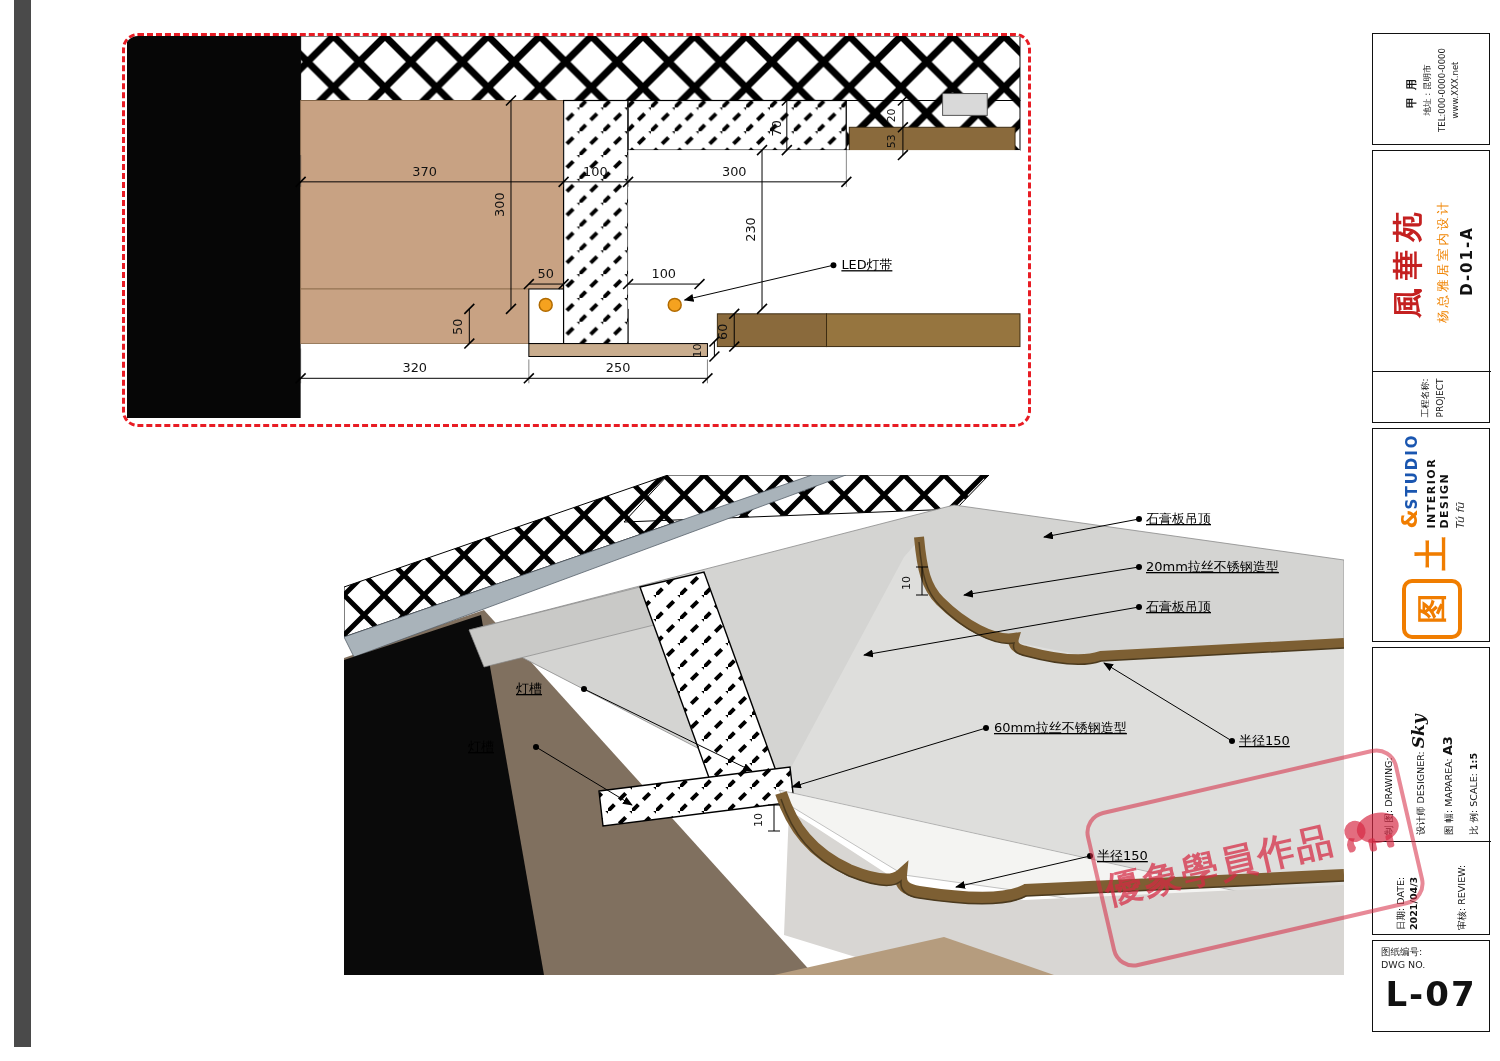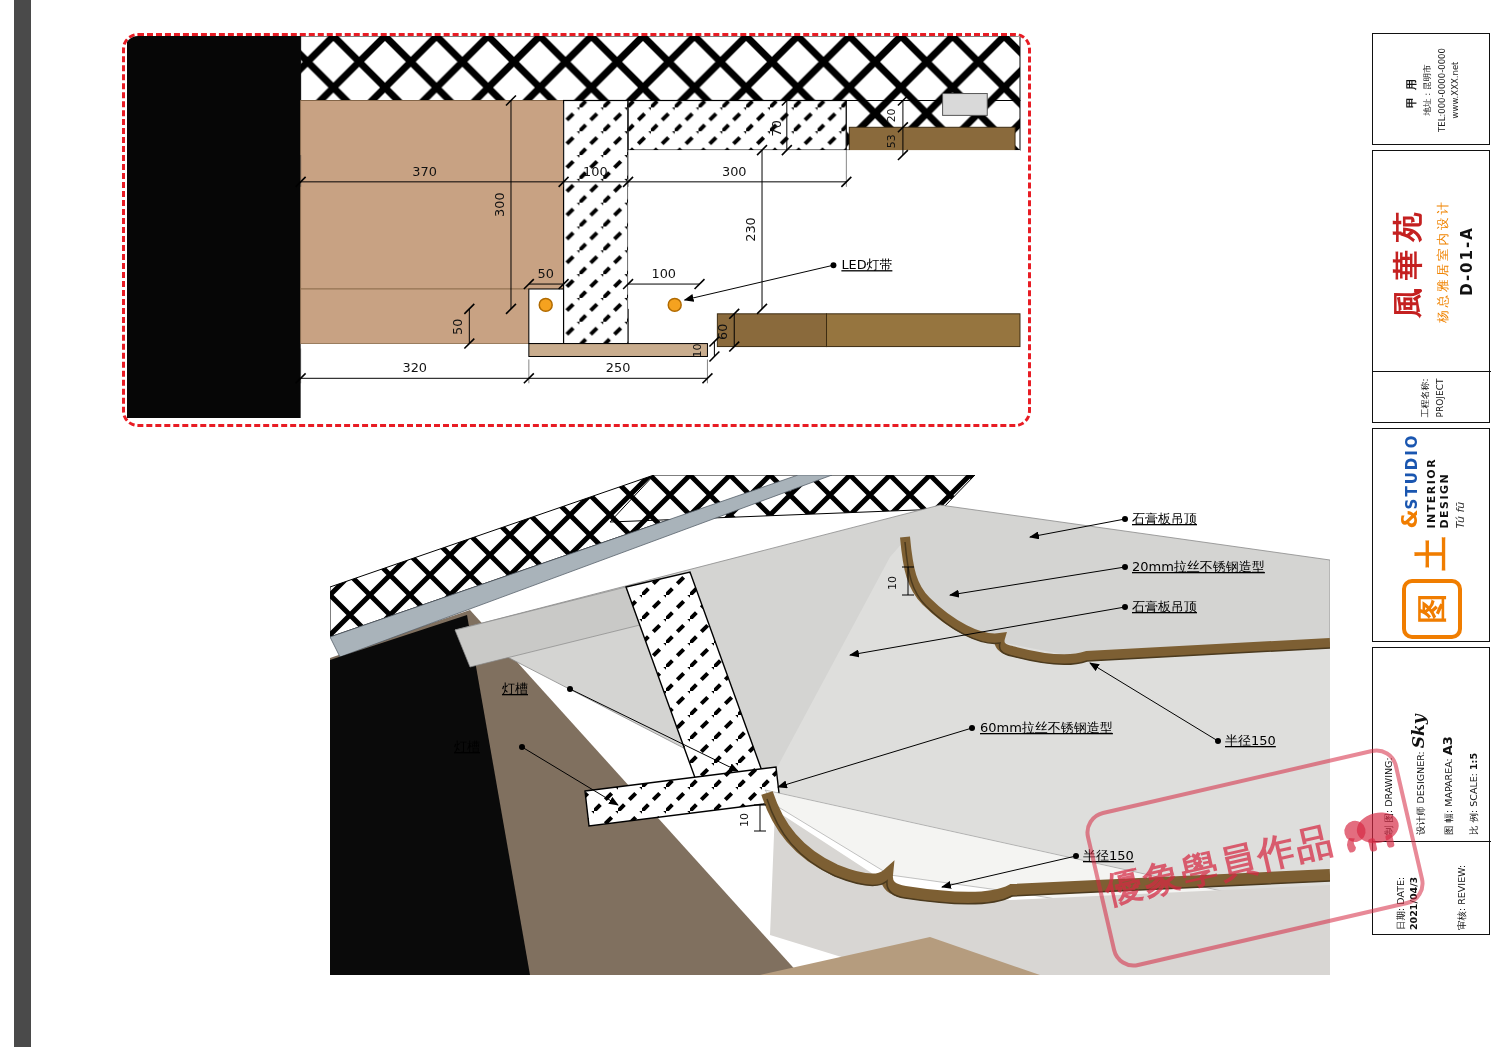--- a/index.html
+++ b/index.html
@@ -3,21 +3,21 @@
 <meta charset="utf-8">
 <style>
   html,body{margin:0;padding:0;background:#fff;}
   .sheet{position:relative;width:1500px;height:1061px;background:#fff;overflow:hidden;
          font-family:"DejaVu Sans","Liberation Sans",sans-serif;color:#111;}
   .bind-bar{position:absolute;left:14px;top:0;width:17px;height:1047px;background:#4a4a4a;}
 
   
   .detail1{position:absolute;left:122px;top:33px;width:903px;height:388px;
            border:3px dashed #e81c24;border-radius:16px;overflow:hidden;background:#fff;}
-  .detail2{position:absolute;left:330px;top:475px;width:1000px;height:500px;background:#fff;}
+  .detail2{position:absolute;left:344px;top:475px;width:1000px;height:500px;background:#fff;}
   svg{display:block}
   .dim{font-size:13px;fill:#111;}
   .dims{font-size:11px;fill:#111;}
   .lbl{font-size:13px;fill:#000;text-decoration:underline;}
 
   
   .tb-box{position:absolute;left:1372px;width:118px;border:1.5px solid #111;background:#fff;box-sizing:border-box;}
   .rotf{position:absolute;left:0;top:0;transform-origin:0 0;display:flex;box-sizing:border-box;}
   .tb-party{font-size:11px;font-weight:bold;letter-spacing:7px;}
   .tb-small{font-size:8.5px;color:#222;white-space:nowrap;}
@@ -300,20 +300,24 @@
       </div>
       <div class="info-col" style="flex:1;">
         <div><span>制 图:</span> <span>DRAWING:</span></div>
         <div><span>设计师</span> <span>DESIGNER:</span> <span class="sky">Sky</span></div>
         <div><span>图 幅:</span> <span>MAPAREA:</span> <span class="val-a3">A3</span></div>
         <div><span>比 例:</span> <span>SCALE:</span> <span class="val-b">1:5</span></div>
       </div>
     </div>
   </div>
 
+  <div class="tb-box dwg-box" style="top:940px;height:92px;">
+    <div class="dwg-small"><span>图纸编号:</span><br><span>DWG NO.</span></div>
+    <div class="dwg-no">L-07</div>
+  </div>
 
   <div class="stamp">
     <span class="stamp-text">優象學員作品</span>
     <svg viewBox="0 0 70 52" width="62" height="46">
       <g fill="rgba(214,40,66,0.68)">
         <ellipse cx="40" cy="24" rx="24" ry="17"></ellipse>
         <circle cx="14" cy="22" r="12"></circle>
         <path d="M6,28 q-7,6 -3,16 q6,2 8,-4 q-3,-6 1,-10 z"></path>
         <rect x="26" y="34" width="8" height="15" rx="3"></rect>
         <rect x="46" y="34" width="8" height="15" rx="3"></rect>

